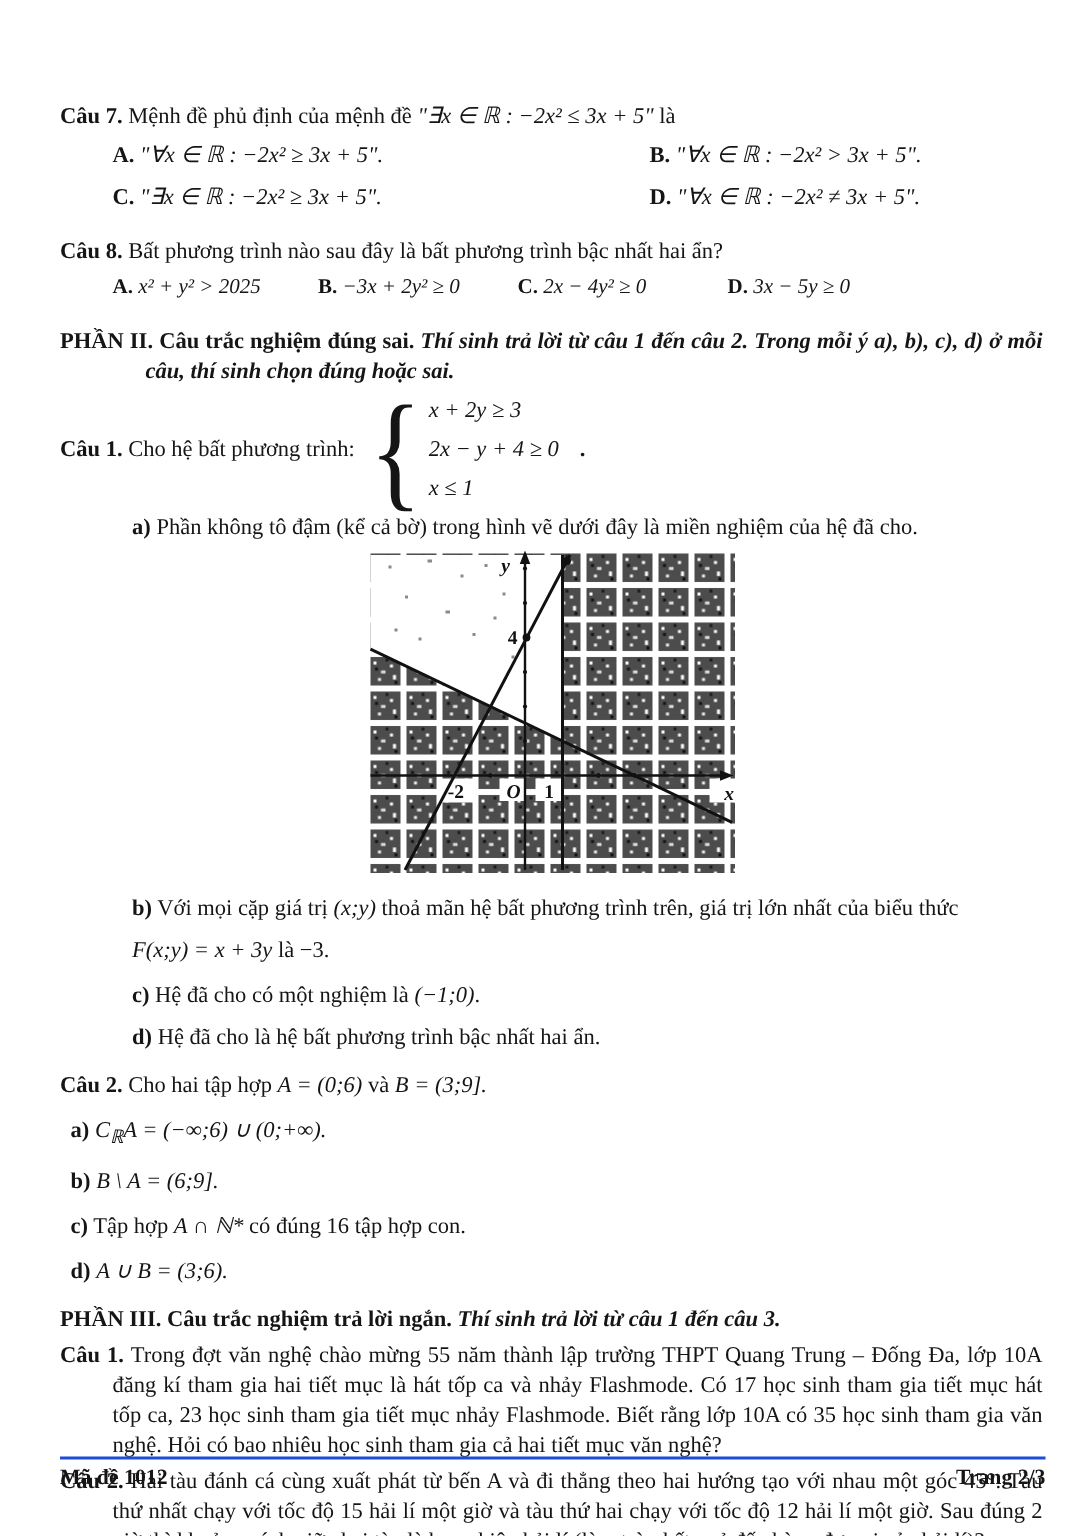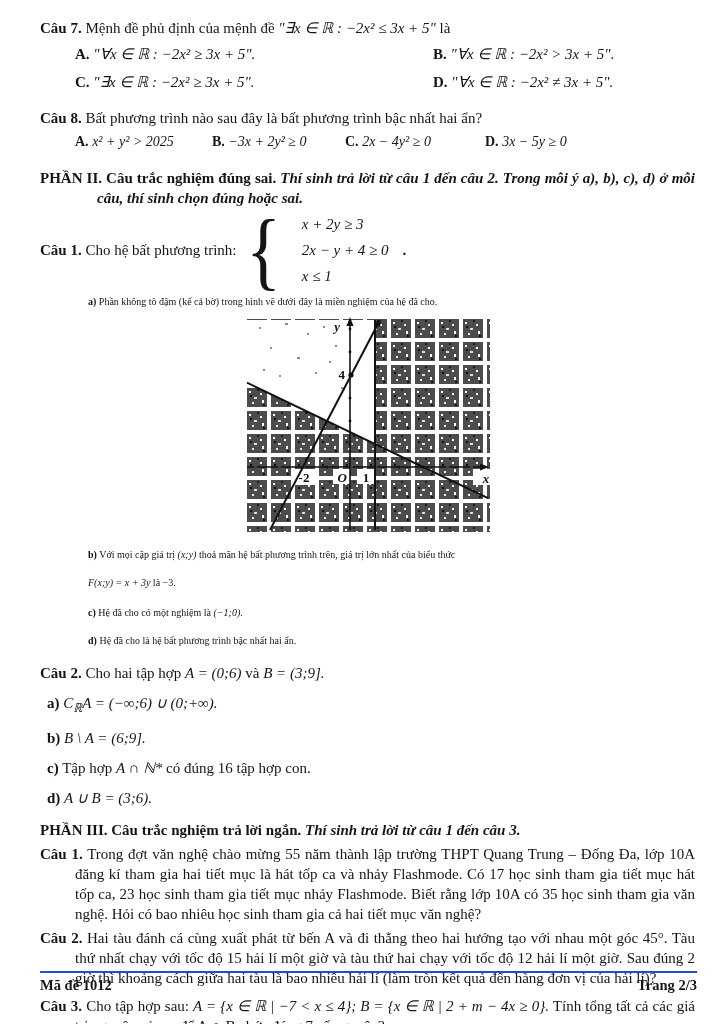--- a/index.html
+++ b/index.html
@@ -1,33 +1,33 @@
 <!DOCTYPE html>
 <html><head>
 <meta charset="utf-8">
 <style>
   html,body{margin:0;padding:0;background:#ffffff;}
   body{width:725px;height:1024px;position:relative;overflow:hidden;
        font-family:"Liberation Serif",serif;color:#151515;}
-  .page{position:relative;width:725px;height:732px;padding:18px 30px 0 40px;box-sizing:border-box;}
+  .page{position:relative;width:725px;height:732px;padding:68px 30px 0 40px;box-sizing:border-box;}
   .q{font-size:15px;line-height:20px;}
   .hang35{padding-left:35px;text-indent:-35px;text-align:justify;}
   .hang57{padding-left:57px;text-indent:-57px;text-align:justify;}
   .b{font-weight:bold;}
   .bi{font-weight:bold;font-style:italic;}
   .math{font-style:italic;}
   .opt2{display:grid;grid-template-columns:358px 1fr;margin-left:35px;margin-top:6px;row-gap:8px;font-size:15px;line-height:20px;}
   .opt4{display:grid;grid-template-columns:137px 133px 140px 1fr;margin-left:35px;margin-top:4px;font-size:14px;line-height:20px;}
   .optlab{font-weight:bold;}
   .sysrow{display:flex;align-items:center;margin-top:2px;font-size:15px;}
   .brace{font-size:86px;font-weight:400;line-height:80px;margin-left:6px;transform:scaleX(.85);}
-  .syslines{display:flex;flex-direction:column;justify-content:center;margin-left:18px;}
+  .syslines{display:flex;flex-direction:column;justify-content:center;margin-left:2px;}
   .syslines .math{line-height:26px;}
   .sysdot{margin-left:14px;font-weight:bold;}
-  .item{margin-left:48px;margin-top:9px;font-size:10px;line-height:20px;text-align:justify;}
+  .item{margin-left:48px;margin-top:9px;font-size:15px;line-height:20px;text-align:justify;}
   .item2{margin-left:7px;margin-top:10px;font-size:15px;line-height:20px;}
   .ilab{font-weight:bold;}
   .figwrap{width:245px;margin:5px auto 4px auto;}
   .fig text{font-family:"Liberation Serif",serif;font-size:13px;font-weight:bold;fill:#111;}
   .fig text.it{font-style:italic;}
   .footer{position:absolute;left:40px;right:28px;top:971px;border-top:2px solid #1d4ed8;
           display:flex;justify-content:space-between;padding-top:4px;font-size:14.5px;font-weight:bold;}
   .mt16{margin-top:16px;} .mt12{margin-top:12px;} .mt10{margin-top:10px;} .mt8{margin-top:8px;} .mt4{margin-top:4px;} .mt2{margin-top:2px;}
 </style>
 </head>

